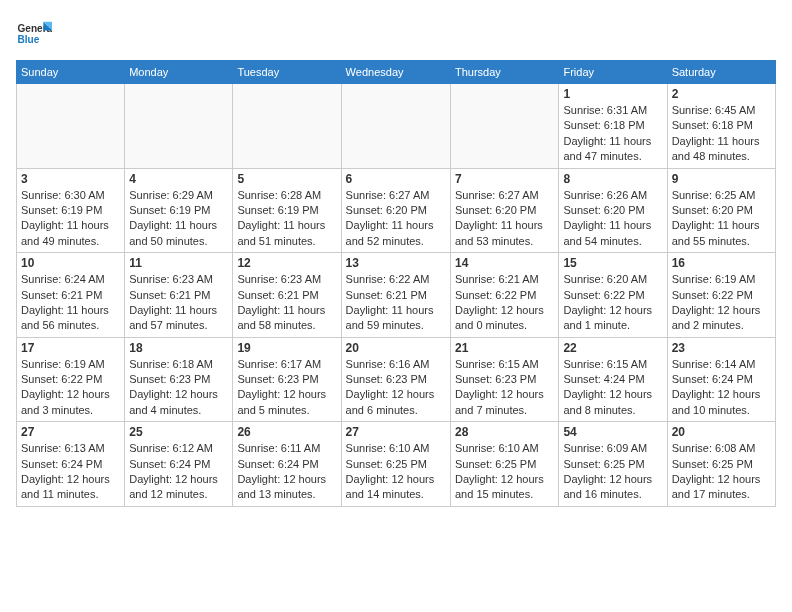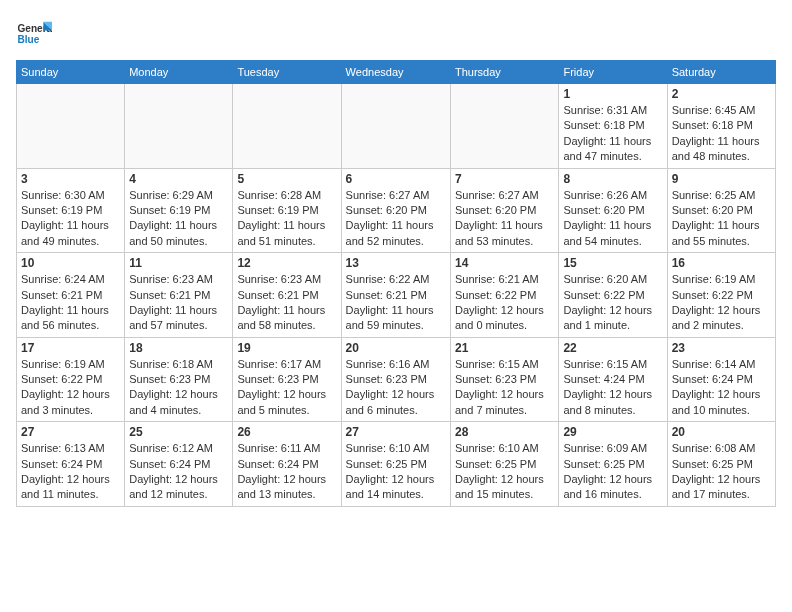--- a/index.html
+++ b/index.html
@@ -285,21 +285,21 @@
 Sunset: 6:25 PM
 Daylight: 12 hours and 14 minutes.</div>
         </td>
         <td>
           <span class="day-number">28</span>
           <div class="day-info">Sunrise: 6:10 AM
 Sunset: 6:25 PM
 Daylight: 12 hours and 15 minutes.</div>
         </td>
         <td>
-          <span class="day-number">29</span>
+          <span class="day-number">54</span>
           <div class="day-info">Sunrise: 6:09 AM
 Sunset: 6:25 PM
 Daylight: 12 hours and 16 minutes.</div>
         </td>
         <td>
           <span class="day-number">20</span>
           <div class="day-info">Sunrise: 6:08 AM
 Sunset: 6:25 PM
 Daylight: 12 hours and 17 minutes.</div>
         </td>

